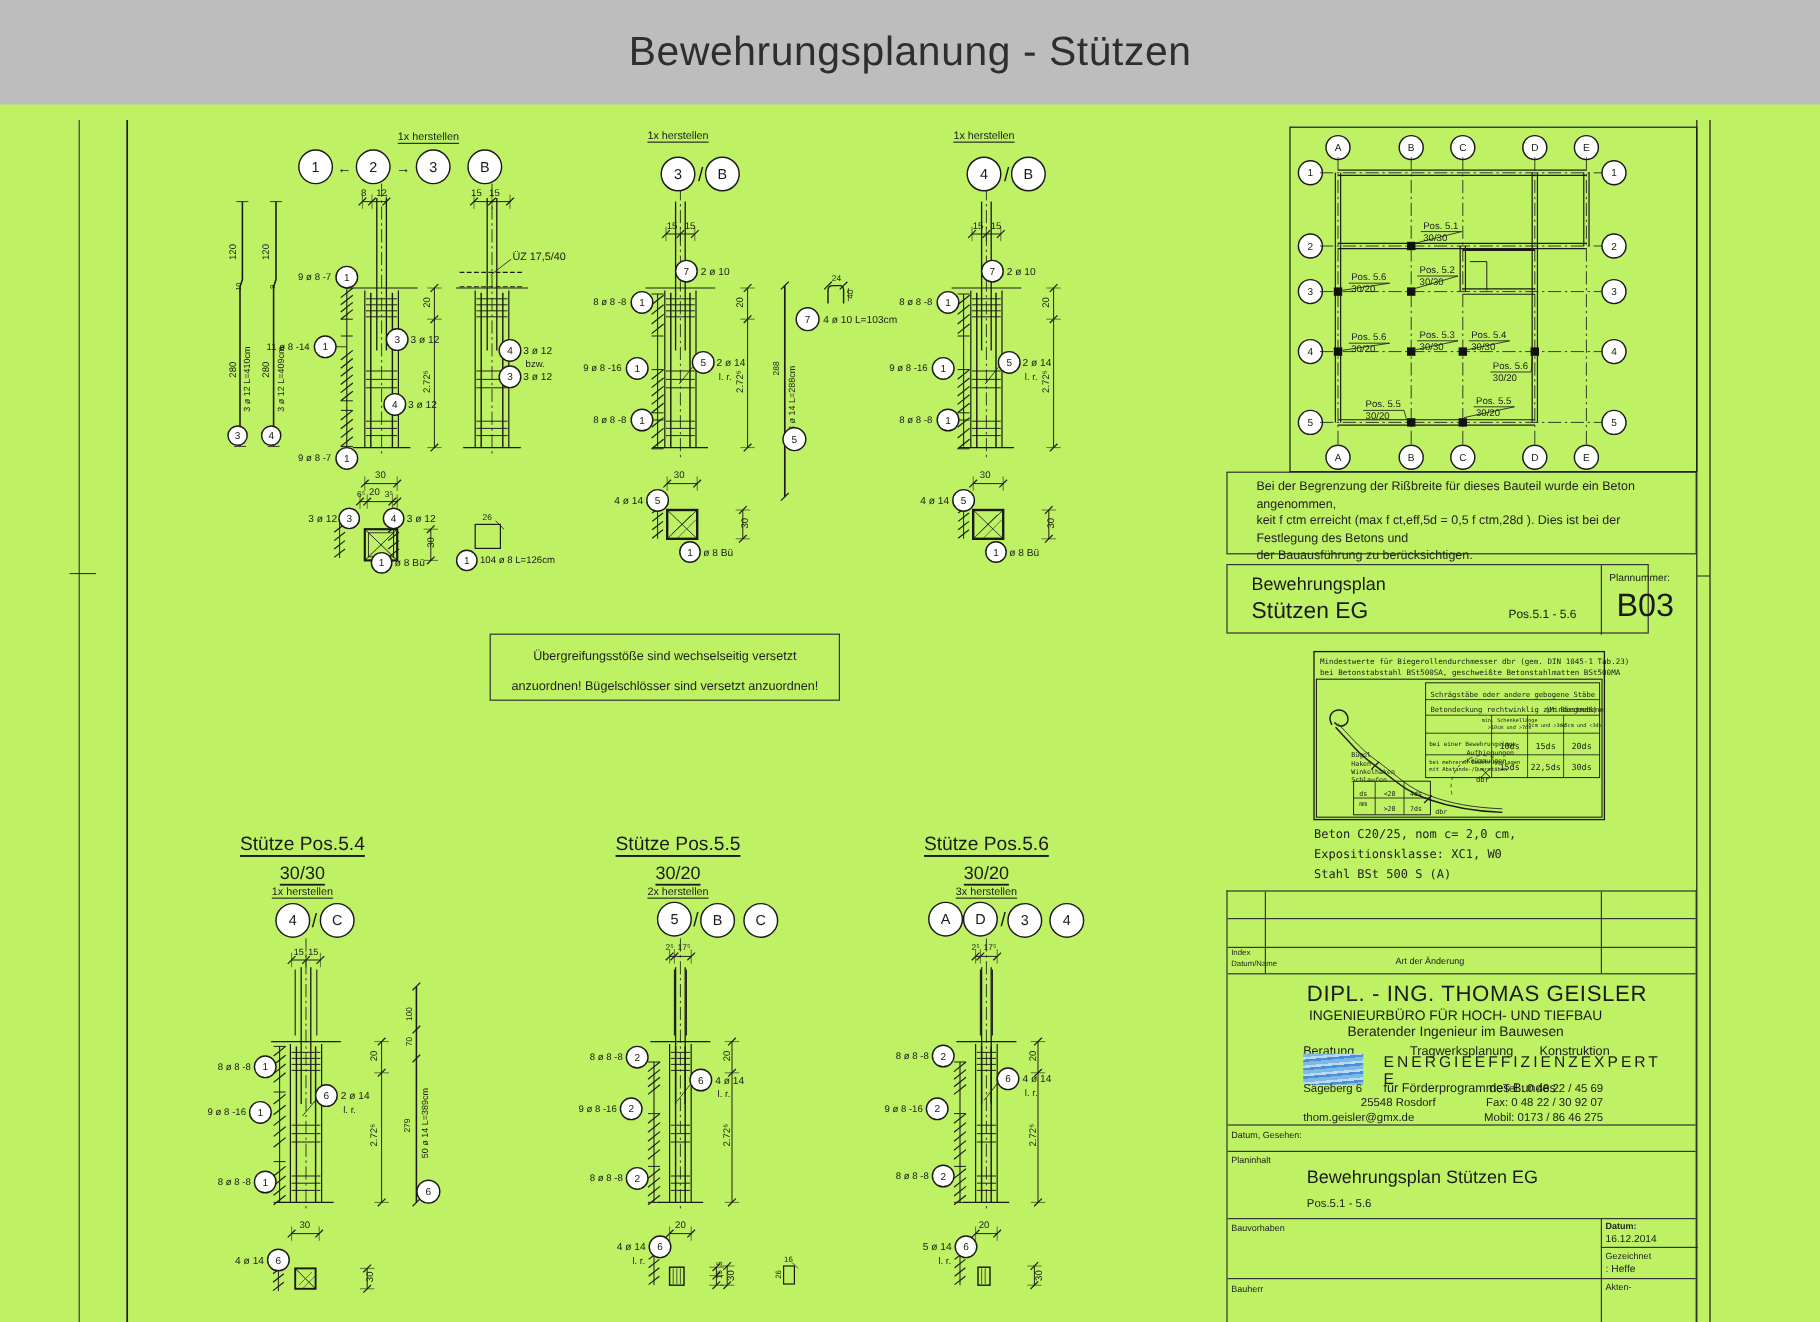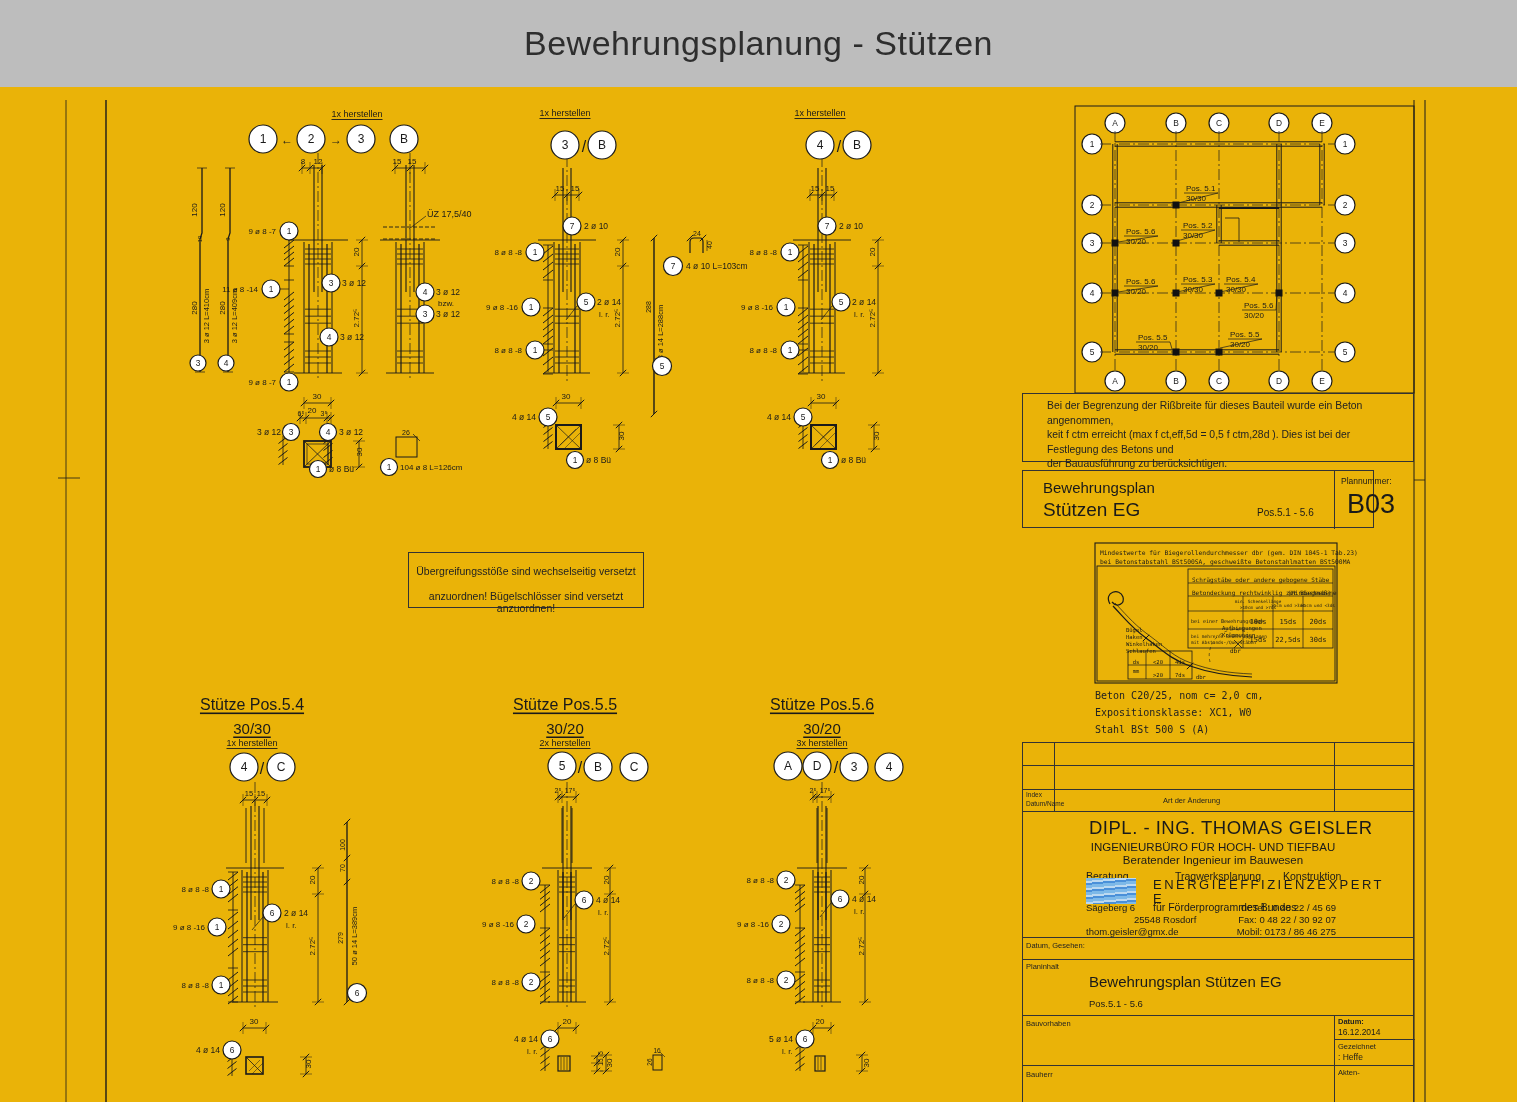--- a/index.html
+++ b/index.html
@@ -1,16 +1,16 @@
 <!DOCTYPE html>
 <html><head>
 <meta charset="utf-8">
 <style>
   html,body{margin:0;padding:0;background:#fff;}
-  #page{position:relative;width:1517px;height:1102px;background:#eab308;overflow:hidden;
+  #page{position:relative;width:1517px;height:1102px;background:#bef264;overflow:hidden;
         font-family:"Liberation Sans",sans-serif;color:#1a1a1a;}
   .titlebar{position:absolute;left:0;top:0;width:1517px;height:87px;background:#bdbdbd;
             display:flex;align-items:center;justify-content:center;}
   .titlebar h1{margin:0;font-size:34px;font-weight:400;color:#2e2e2e;letter-spacing:.5px;}
   #cad{position:absolute;left:0;top:0;}
   .ov{position:absolute;box-sizing:border-box;}
   .bordered{border:1px solid #333;background:transparent;}
   .risk{font-size:10.4px;line-height:14.6px;padding:5px 24px;color:#222;}
   .lapnote{font-size:10.5px;color:#222;text-align:center;}
   .mono{font-family:"DejaVu Sans Mono",monospace;}
@@ -973,21 +973,21 @@
       <text x="1138" y="337" fill="#1a1a1a" font-size="8" text-anchor="start" dominant-baseline="central" font-family="&quot;Liberation Sans&quot;,sans-serif">Pos. 5.5</text>
       <text x="1138" y="347" fill="#1a1a1a" font-size="8" text-anchor="start" dominant-baseline="central" font-family="&quot;Liberation Sans&quot;,sans-serif">30/20</text>
       <line x1="1136" y1="342" x2="1170" y2="342" stroke="#1a1a1a" stroke-width="0.7"></line>
       <line x1="1170" y1="342" x2="1172" y2="349" stroke="#1a1a1a" stroke-width="0.7"></line>
       <text x="1230" y="334" fill="#1a1a1a" font-size="8" text-anchor="start" dominant-baseline="central" font-family="&quot;Liberation Sans&quot;,sans-serif">Pos. 5.5</text>
       <text x="1230" y="344" fill="#1a1a1a" font-size="8" text-anchor="start" dominant-baseline="central" font-family="&quot;Liberation Sans&quot;,sans-serif">30/20</text>
       <line x1="1228" y1="339" x2="1262" y2="339" stroke="#1a1a1a" stroke-width="0.7"></line>
       <line x1="1262" y1="339" x2="1220" y2="348" stroke="#1a1a1a" stroke-width="0.7"></line>
     </svg>
 
-  <div class="ov bordered lapnote" style="left:408px;top:552px;width:236px;height:56px;padding-left:29px;">
+  <div class="ov bordered lapnote" style="left:408px;top:528px;width:292px;height:56px;padding-left:29px;">
     <div class="abs" style="left:0;top:12px;width:100%;">Übergreifungsstöße sind wechselseitig versetzt</div>
     <div class="abs" style="left:0;top:37px;width:100%;">anzuordnen! Bügelschlösser sind versetzt anzuordnen!</div>
   </div>
 
   <div class="ov bordered risk" style="left:1022px;top:393px;width:392px;height:69px;">
     <div>Bei der Begrenzung der Rißbreite für dieses Bauteil wurde ein Beton angenommen,</div>
     <div>keit f ctm erreicht (max f ct,eff,5d = 0,5 f ctm,28d ). Dies ist bei der Festlegung des Betons und</div>
     <div>der Bauausführung zu berücksichtigen.</div>
   </div>
 

